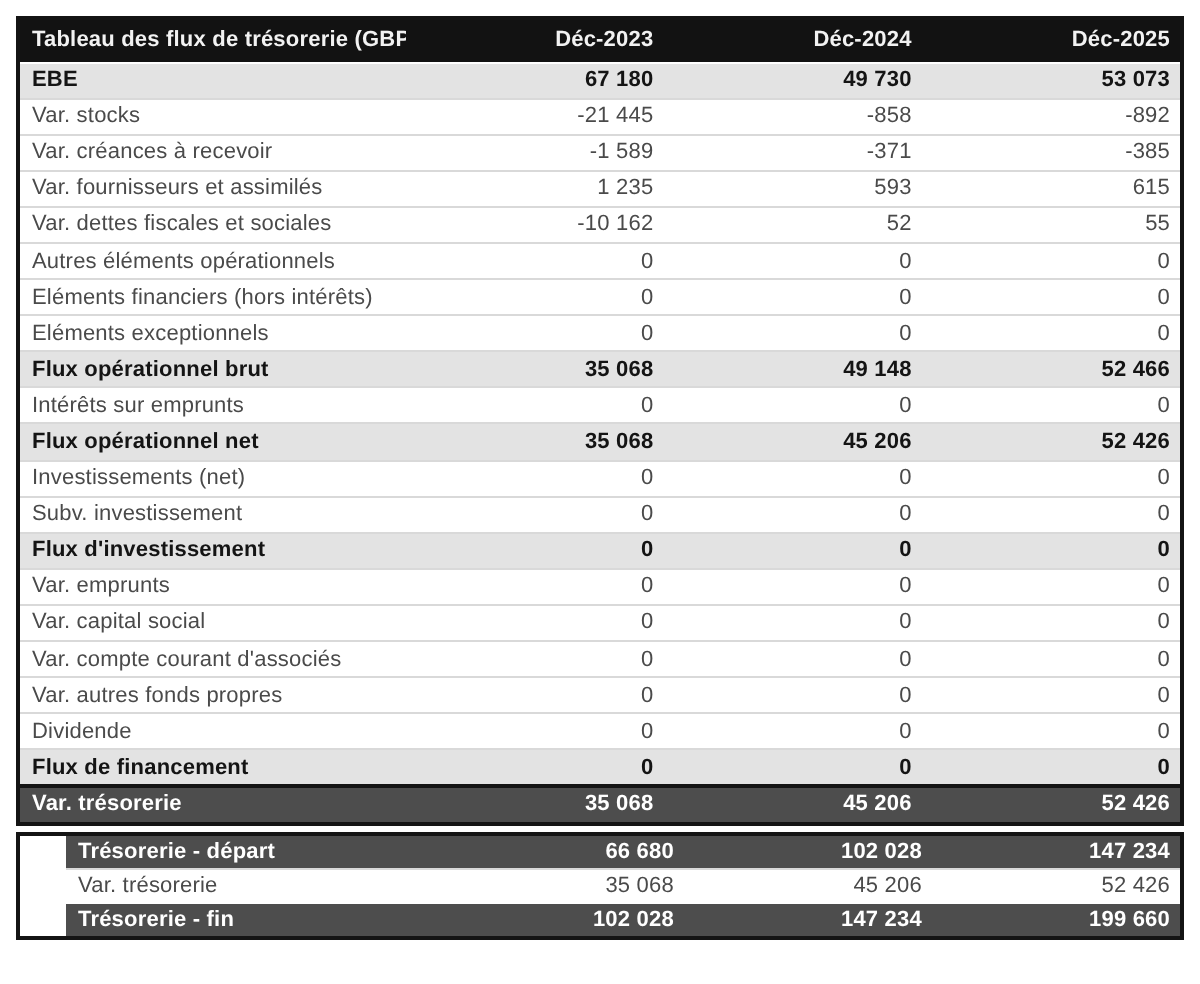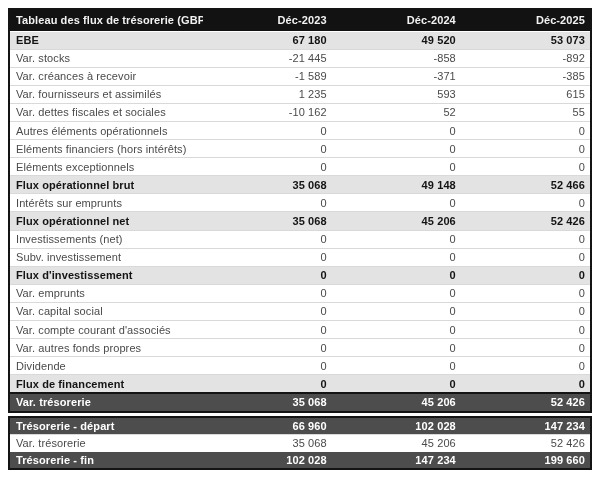--- a/index.html
+++ b/index.html
@@ -23,21 +23,21 @@
   }
   .page {
     position: absolute;
     left: 8px; top: 8px;
     width: 584px;
   }
   .block {
     border: 2px solid var(--border);
     background: #fff;
   }
-  .block-gap { margin-top: 3px; }
+  .block-gap { margin-top: 3px; padding-left: 23px; }
   table {
     width: 100%;
     border-collapse: collapse;
     table-layout: fixed;
   }
   col.c-label { width: 33.2%; }
   col.c-val   { width: 22.266%; }
   th, td {
     font-size: 11px;
     white-space: nowrap;
@@ -93,21 +93,21 @@
           <th class="label">Tableau des flux de trésorerie (GBP)</th>
           <th class="val">Déc-2023</th>
           <th class="val">Déc-2024</th>
           <th class="val">Déc-2025</th>
         </tr>
       </thead>
       <tbody id="main-body">
           <tr class="subtotal">
             <td class="label">EBE</td>
             <td class="val">67 180</td>
-            <td class="val">49 520</td>
+            <td class="val">49 730</td>
             <td class="val">53 073</td>
           </tr>
           <tr class="normal">
             <td class="label">Var. stocks</td>
             <td class="val">-21 445</td>
             <td class="val">-858</td>
             <td class="val">-892</td>
           </tr>
           <tr class="normal">
             <td class="label">Var. créances à recevoir</td>
@@ -231,21 +231,21 @@
     <table>
       <colgroup>
         <col class="c-label">
           <col class="c-val">
           <col class="c-val">
           <col class="c-val">
       </colgroup>
       <tbody id="summary-body">
           <tr class="dark">
             <td class="label">Trésorerie - départ</td>
-            <td class="val">66 960</td>
+            <td class="val">66 680</td>
             <td class="val">102 028</td>
             <td class="val">147 234</td>
           </tr>
           <tr class="normal">
             <td class="label">Var. trésorerie</td>
             <td class="val">35 068</td>
             <td class="val">45 206</td>
             <td class="val">52 426</td>
           </tr>
           <tr class="dark">

